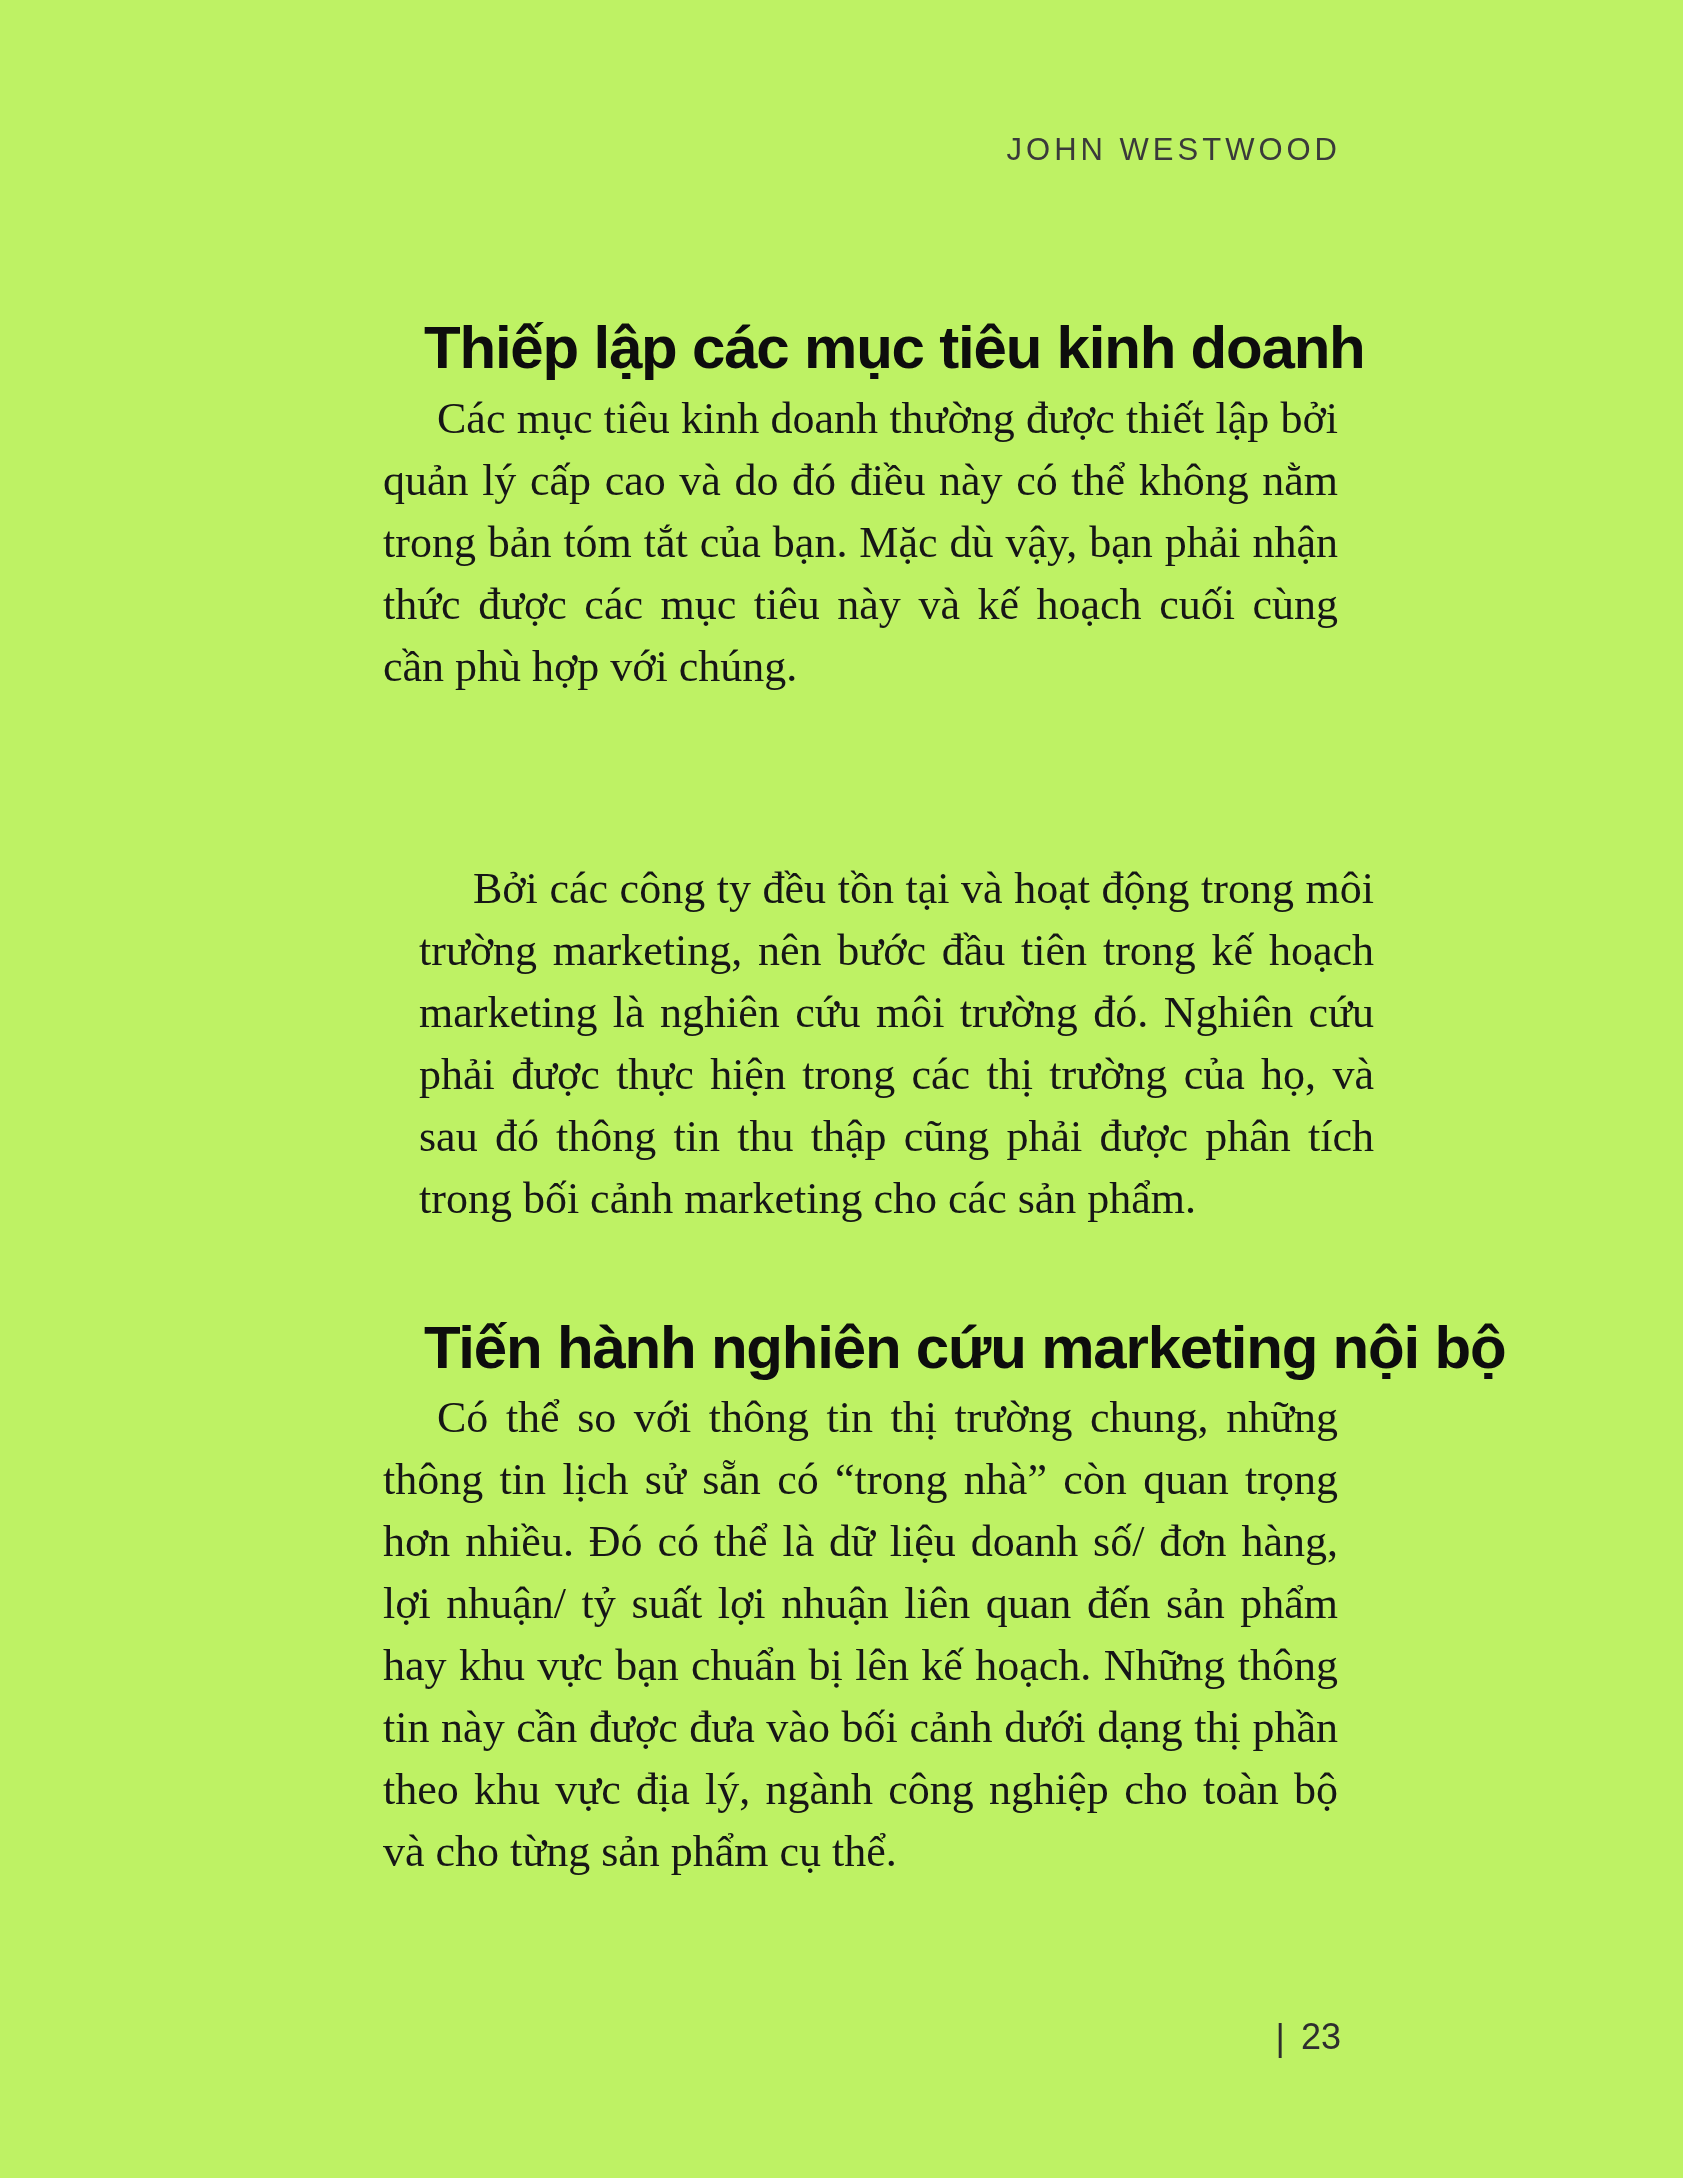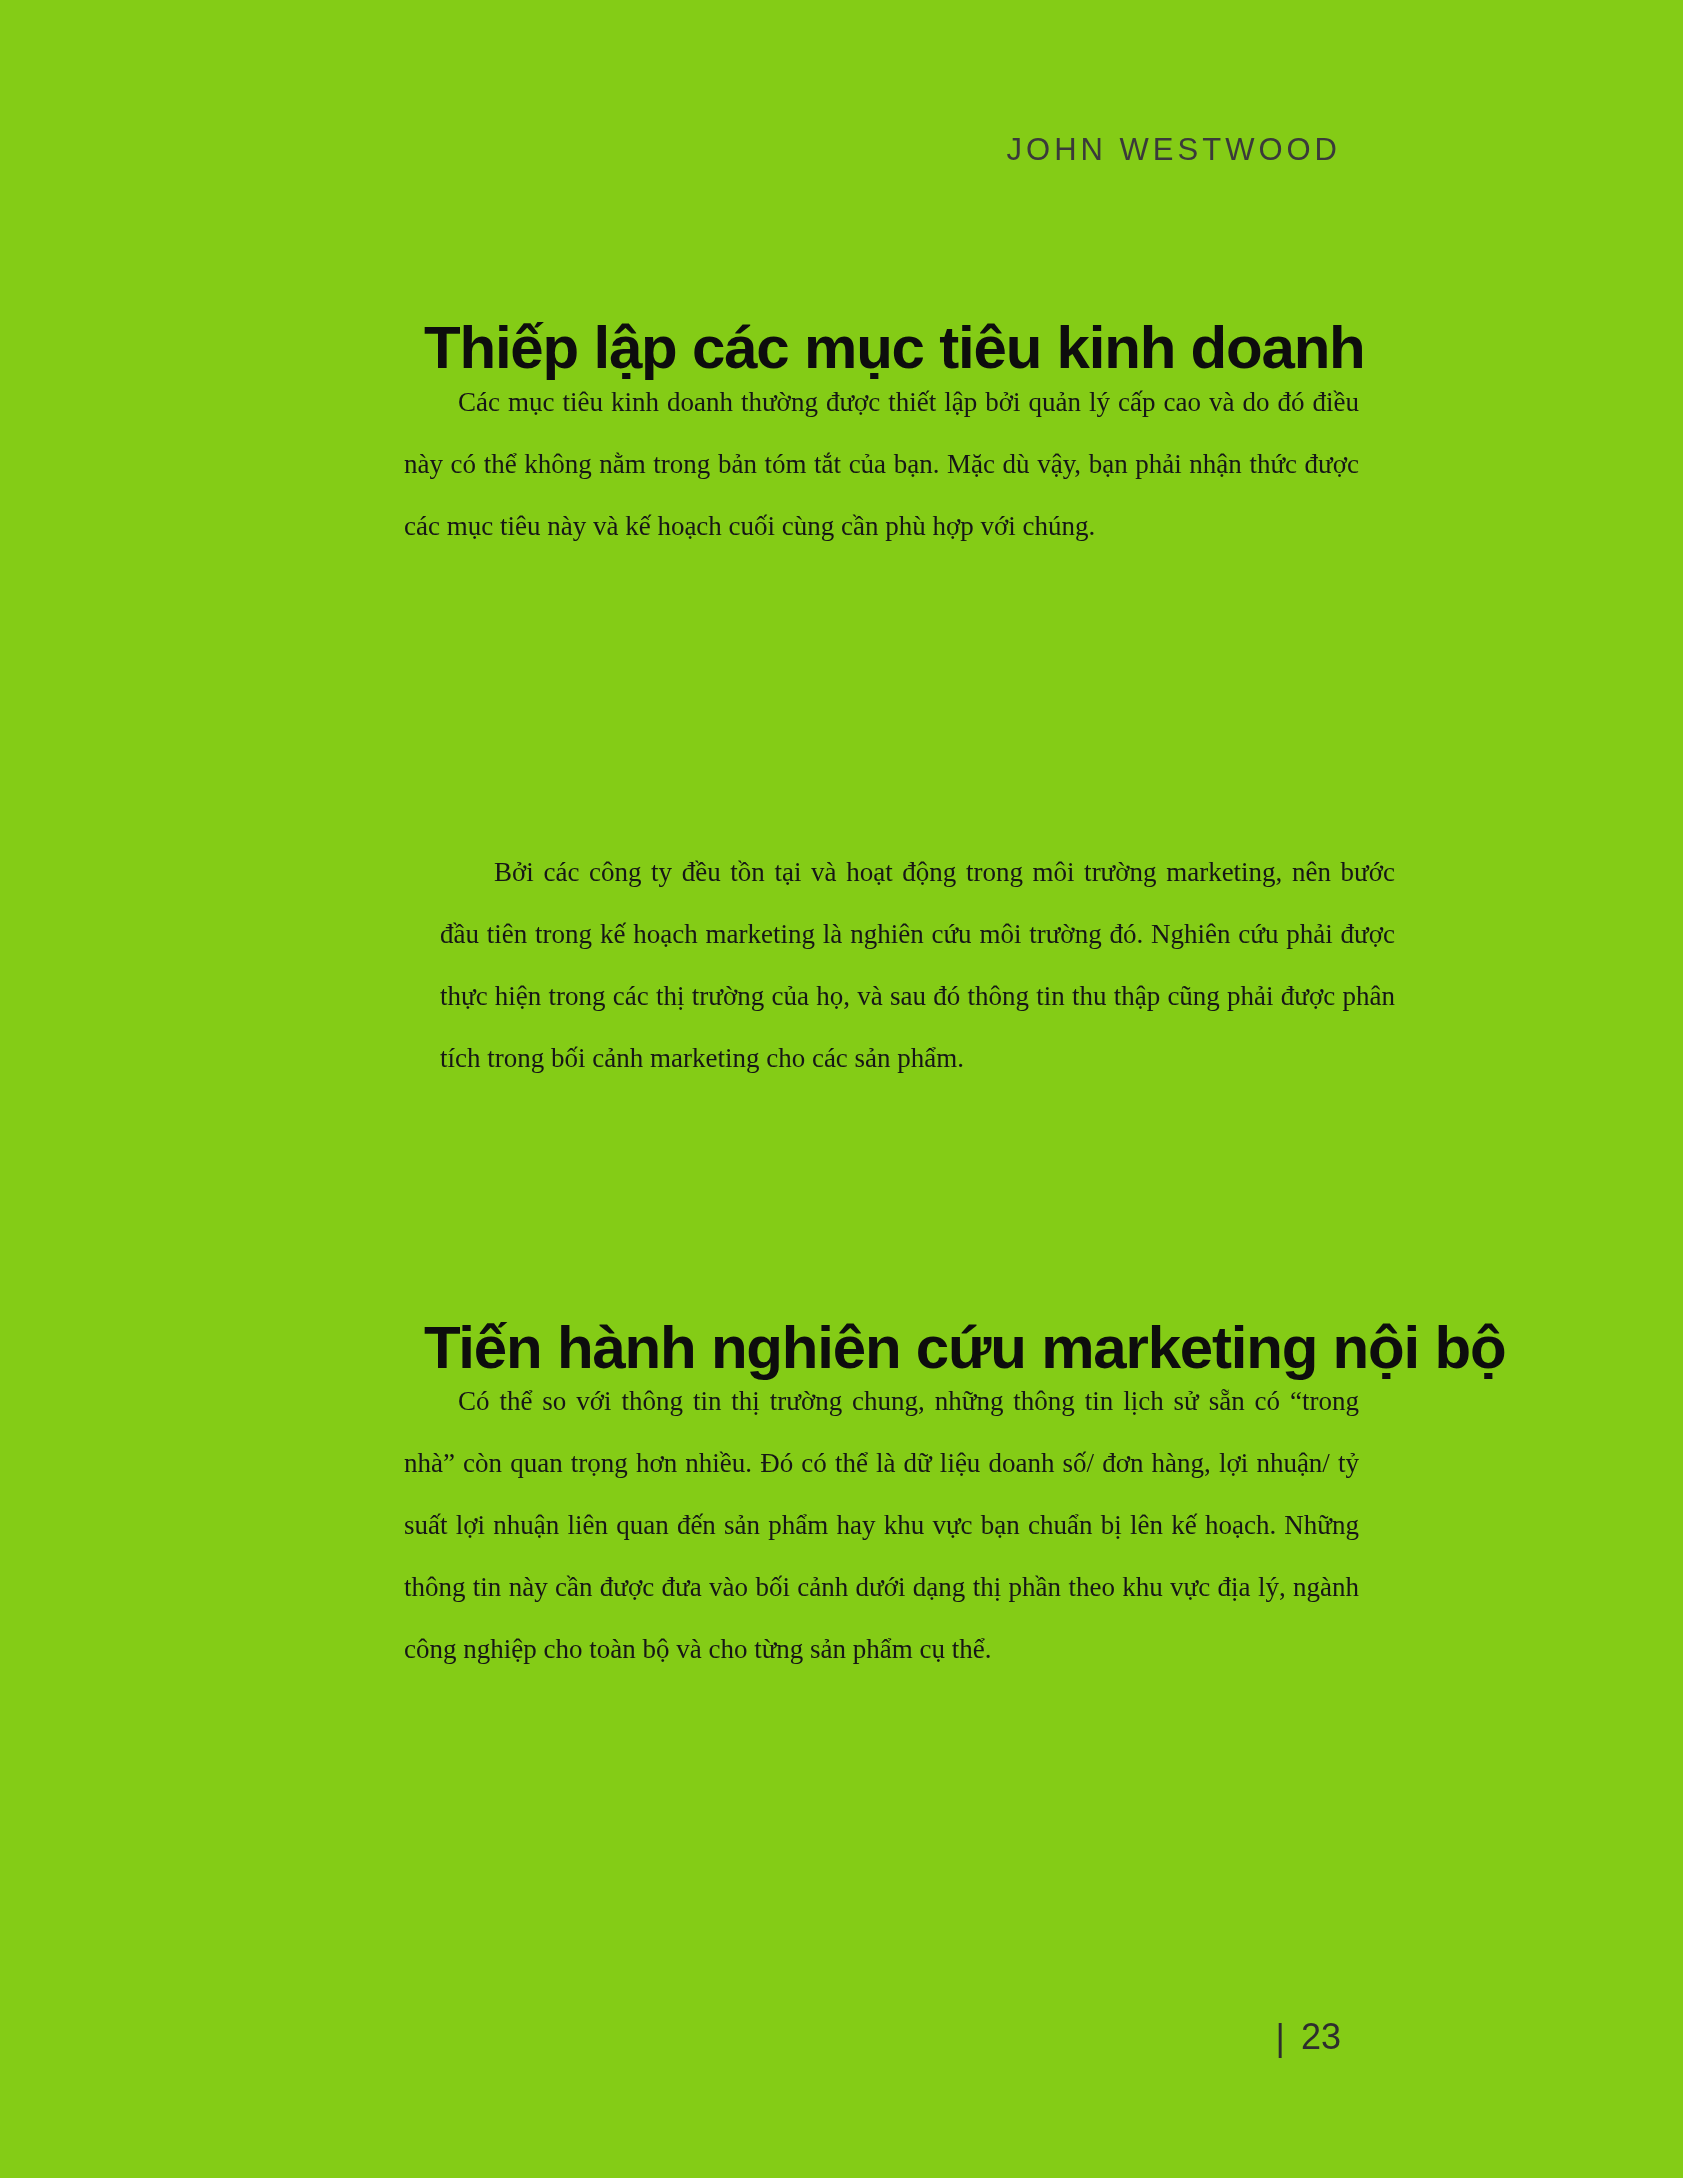--- a/index.html
+++ b/index.html
@@ -4,21 +4,21 @@
 <style>
   html, body {
     margin: 0;
     padding: 0;
     background: #ffffff;
   }
   .page {
     position: relative;
     width: 1683px;
     height: 2178px;
-    background: #84cc16;
+    background: #bef264;
     overflow: hidden;
     font-family: "Liberation Serif", "DejaVu Serif", serif;
     color: #161616;
   }
   .running-header {
     position: absolute;
     top: 132px;
     left: 391px;
     width: 950px;
     text-align: right;
@@ -35,23 +35,23 @@
     width: 926px;
     font-family: "Liberation Sans", "DejaVu Sans", sans-serif;
     font-size: 60px;
     font-weight: 700;
     letter-spacing: -1.2px;
     color: #0d0d0d;
     white-space: nowrap;
   }
   .body-paragraph {
     position: absolute;
-    left: 404px;
+    left: 383px;
     width: 955px;
-    font-size: 27px;
+    font-size: 44px;
     line-height: 62px;
     text-align: justify;
     text-indent: 54px;
     color: #161616;
   }
   #heading-1 { top: 263px; }
   #para-1    { top: 344px; height: 317px; }
   #heading-2 { top: 734px; }
   #para-2    { top: 814px; height: 381px; margin-left: 36px; }
   #heading-3 { top: 1268px; margin-top: 45px; }

